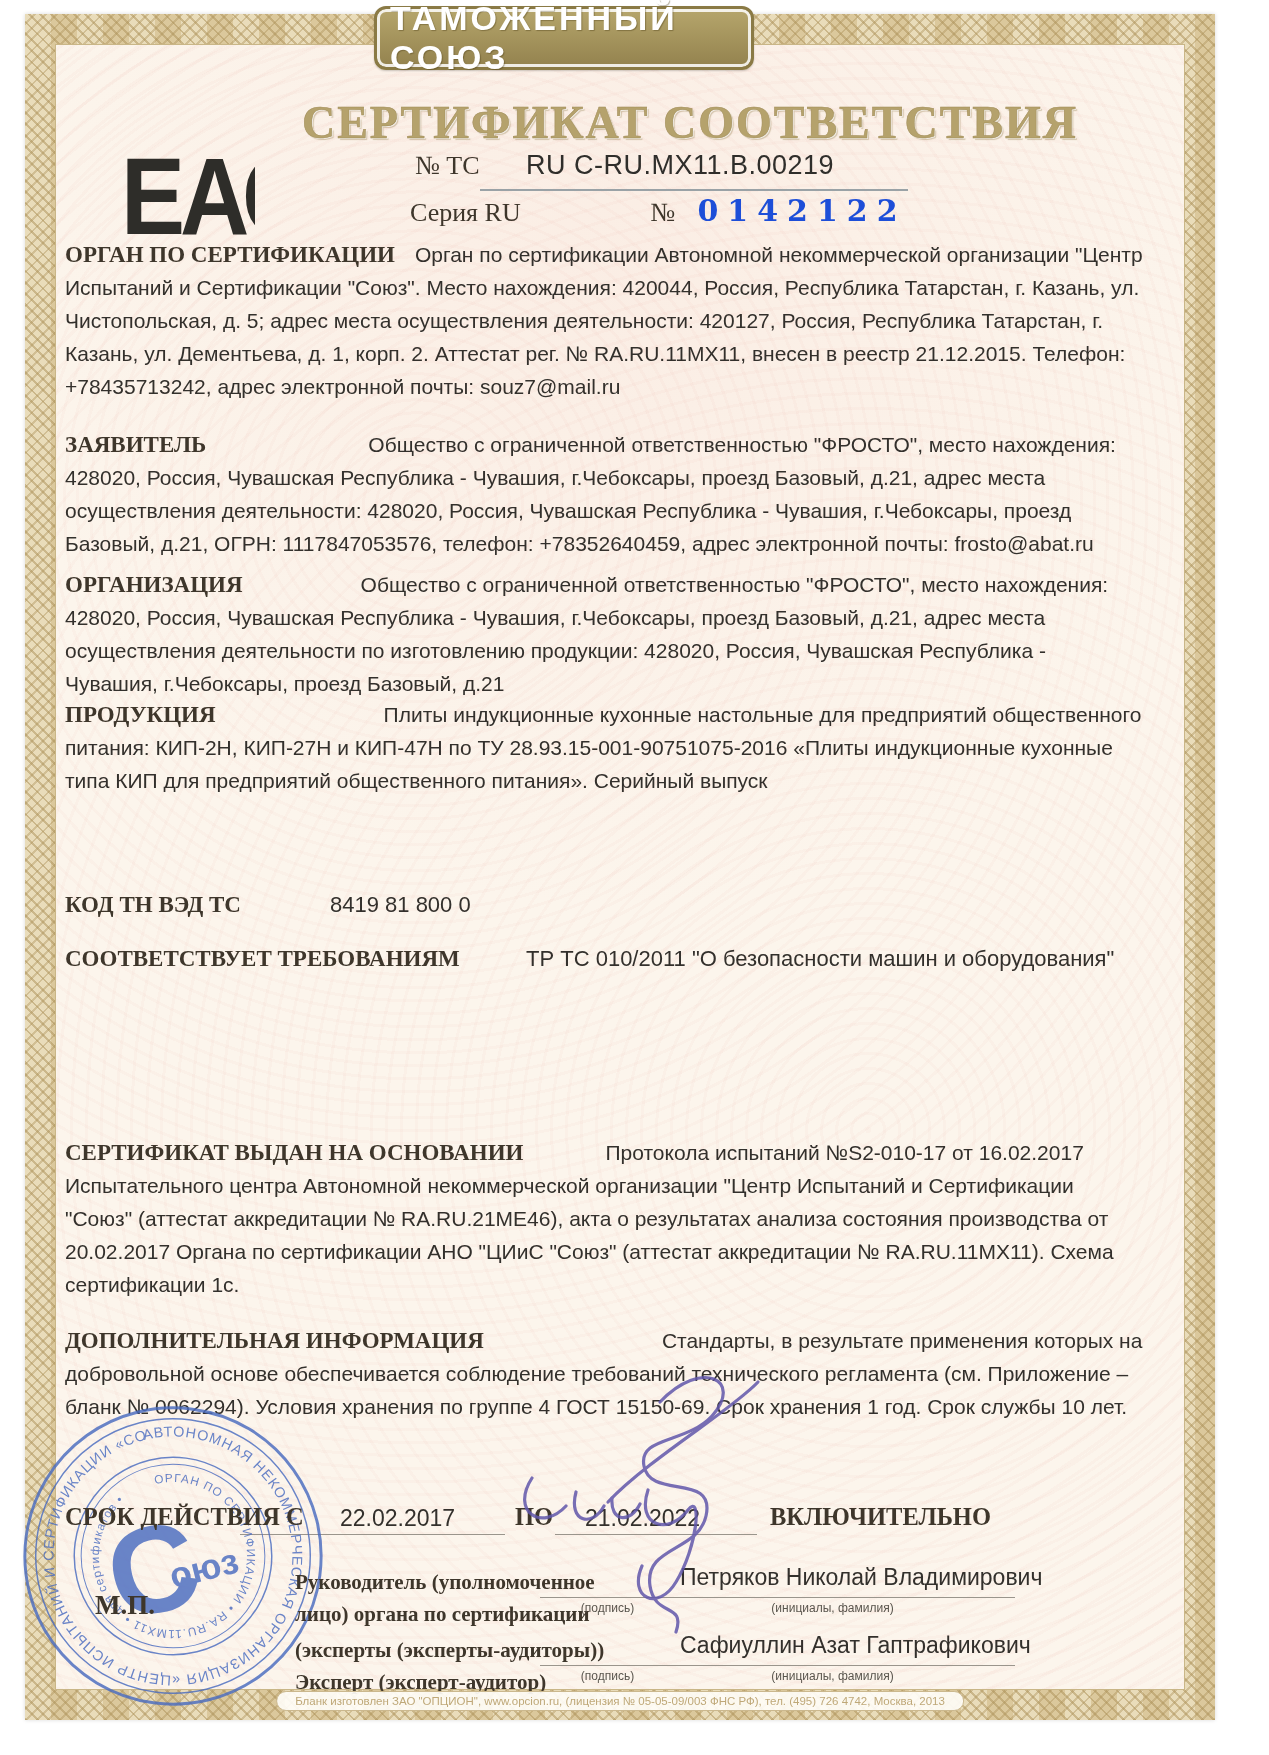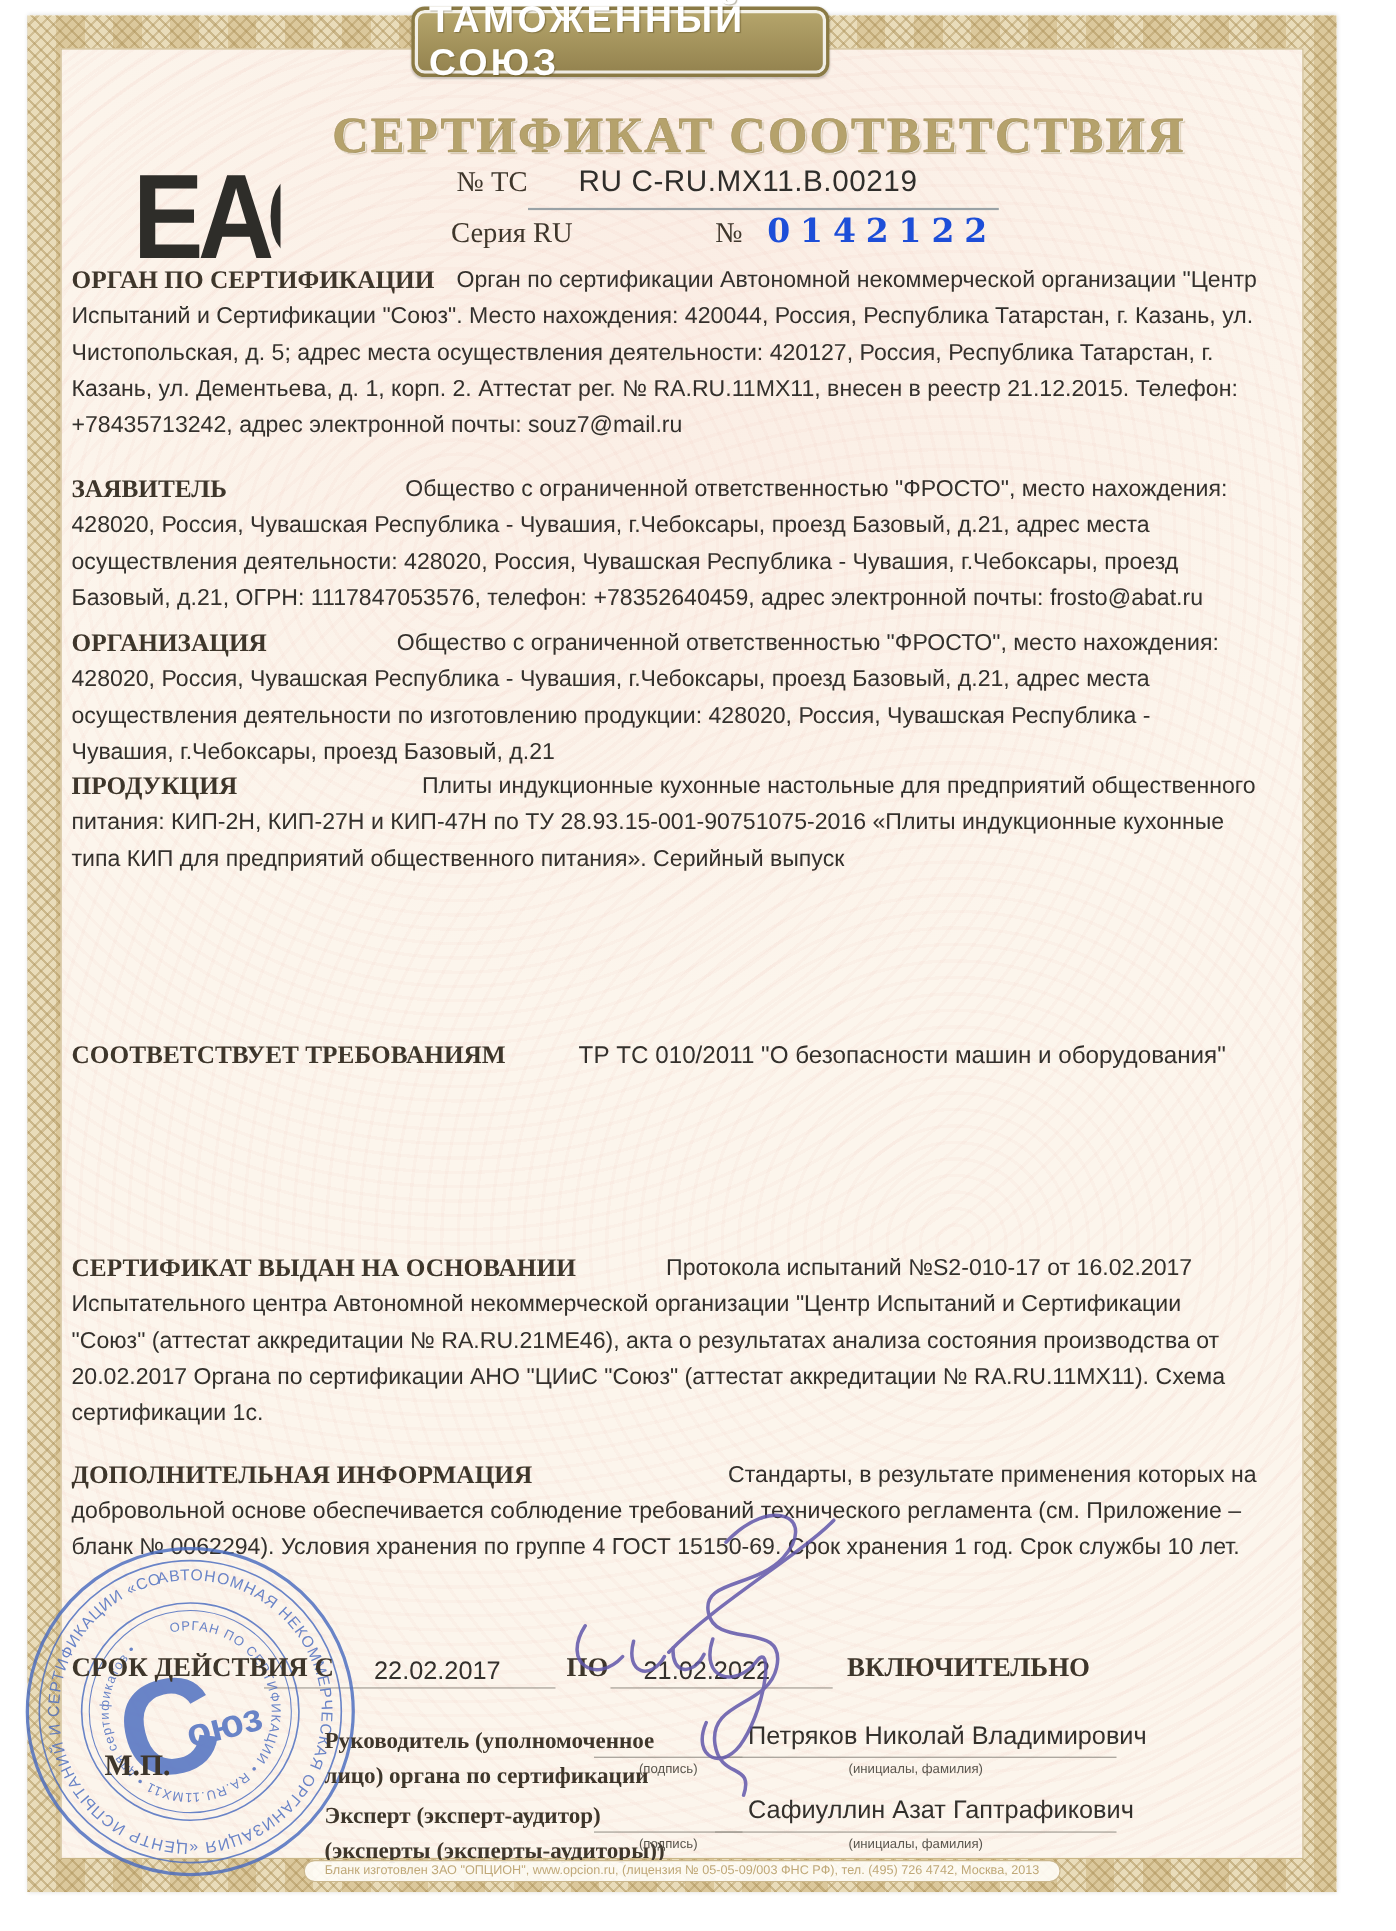--- a/index.html
+++ b/index.html
@@ -103,20 +103,23 @@
   </div>
 
   <div class="section" style="top:568px;--gap:118px;">
     <span class="sec-label">ОРГАНИЗАЦИЯ</span><span>Общество с ограниченной ответственностью "ФРОСТО", место нахождения: 428020, Россия, Чувашская Республика - Чувашия, г.Чебоксары, проезд Базовый, д.21, адрес места осуществления деятельности по изготовлению продукции: 428020, Россия, Чувашская Республика - Чувашия, г.Чебоксары, проезд Базовый, д.21</span>
   </div>
 
   <div class="section" style="top:698px;--gap:168px;">
     <span class="sec-label">ПРОДУКЦИЯ</span><span>Плиты индукционные кухонные настольные для предприятий общественного питания: КИП-2Н, КИП-27Н и КИП-47Н по ТУ 28.93.15-001-90751075-2016 «Плиты индукционные кухонные типа КИП для предприятий общественного питания». Серийный выпуск</span>
   </div>
 
+  <div class="kvrow" style="top:888px;">
+    <span class="sec-label" style="width:265px;">КОД ТН ВЭД ТС</span><span>8419 81 800 0</span>
+  </div>
 
   <div class="kvrow" style="top:942px;">
     <span class="sec-label" style="width:461px;">СООТВЕТСТВУЕТ ТРЕБОВАНИЯМ</span><span>ТР ТС 010/2011 "О безопасности машин и оборудования"</span>
   </div>
 
   <div class="section" style="top:1136px;--gap:82px;">
     <span class="sec-label">СЕРТИФИКАТ ВЫДАН НА ОСНОВАНИИ</span><span>Протокола испытаний №S2-010-17 от 16.02.2017 Испытательного центра Автономной некоммерческой организации "Центр Испытаний и Сертификации "Союз" (аттестат аккредитации № RA.RU.21ME46), акта о результатах анализа состояния производства от 20.02.2017 Органа по сертификации АНО "ЦИиС "Союз" (аттестат аккредитации № RA.RU.11MX11).  Схема сертификации 1с.</span>
   </div>
 
   <div class="section" style="top:1324px;--gap:178px;">
@@ -154,22 +157,22 @@
     <text x="152" y="192" font-size="36" font-weight="bold" fill="#4a6cc0" font-family="Liberation Sans, sans-serif">оюз</text>
   </svg>
 
   <div class="mp">М.П.</div>
 
   <div class="role" style="left:295px;top:1566px;">
     <div>Руководитель (уполномоченное</div>
     <div>лицо) органа по сертификации</div>
   </div>
   <div class="role" style="left:295px;top:1634px;">
+    <div>(эксперты (эксперты-аудиторы))</div>
     <div>Эксперт (эксперт-аудитор)</div>
-    <div>(эксперты (эксперты-аудиторы))</div>
   </div>
 
   <div class="sigline" style="left:540px;top:1597px;width:135px;"></div>
   <div class="caption" style="left:540px;top:1601px;width:135px;">(подпись)</div>
   <div class="name" style="left:680px;top:1564px;">Петряков Николай Владимирович</div>
   <div class="sigline" style="left:650px;top:1597px;width:365px;"></div>
   <div class="caption" style="left:650px;top:1601px;width:365px;">(инициалы, фамилия)</div>
 
   <div class="sigline" style="left:540px;top:1665px;width:135px;"></div>
   <div class="caption" style="left:540px;top:1669px;width:135px;">(подпись)</div>

